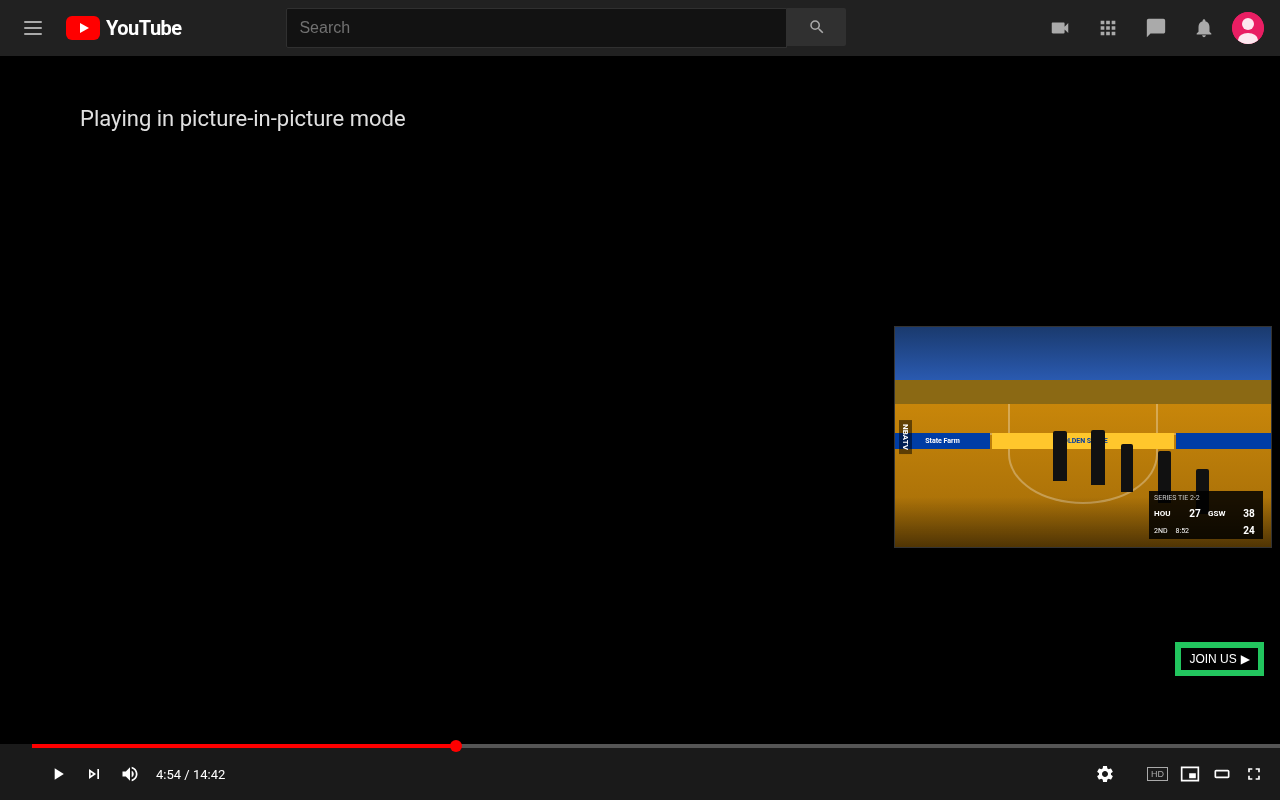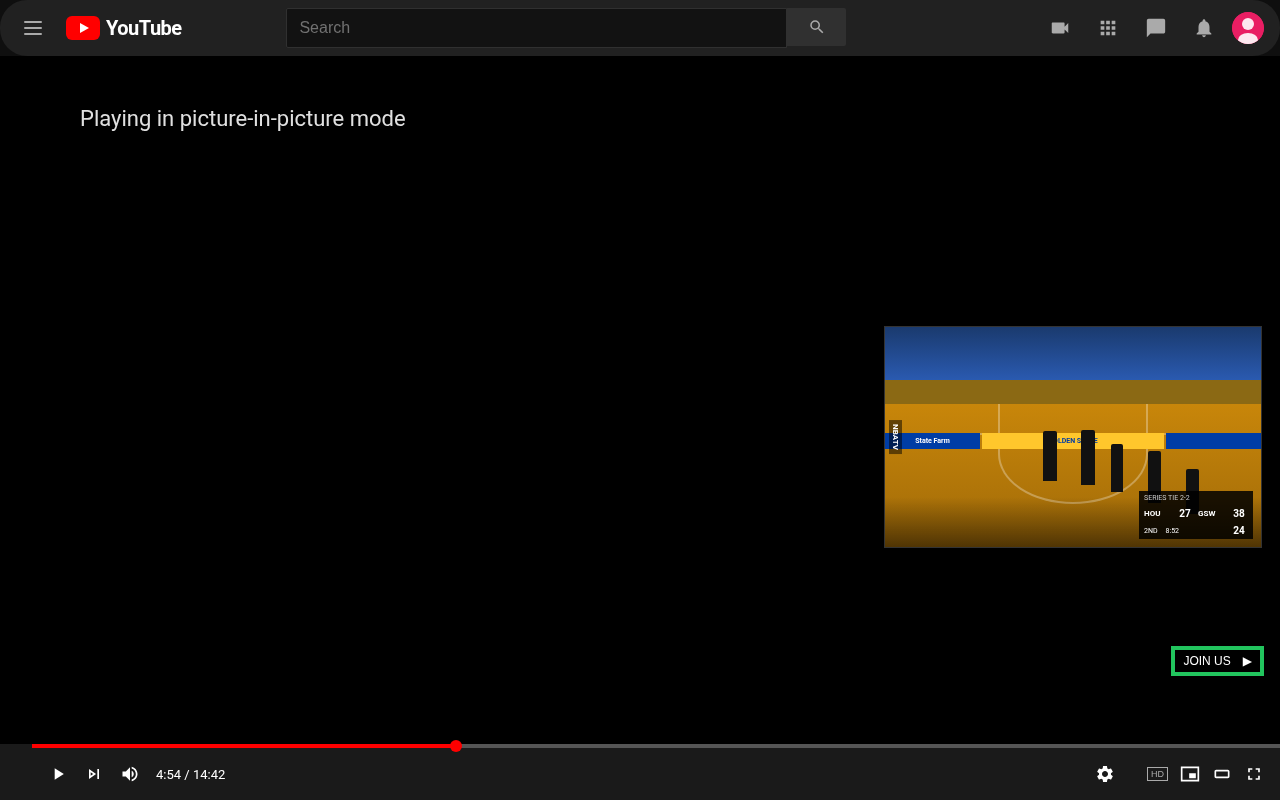--- a/index.html
+++ b/index.html
@@ -15,21 +15,20 @@
     
     #header {
       background: #212121;
       height: 56px;
       display: flex;
       align-items: center;
       padding: 0 16px;
       gap: 16px;
       position: relative;
       z-index: 10;
-      border-radius: 27px;
     }
     #menu-icon-btn {
       cursor: pointer;
       padding: 8px;
       border-radius: 50%;
       background: transparent;
       border: none;
       color: #aaa;
       display: flex;
       align-items: center;
@@ -145,21 +144,21 @@
       top: 50px;
       left: 80px;
       font-size: 22px;
       color: #e0e0e0;
       font-weight: 400;
     }
 
     
     #pip-window {
       position: absolute;
-      right: 18px;
+      right: 8px;
       top: 270px;
       width: 378px;
       height: 222px;
       background: #1a1a1a;
       border: 1px solid #333;
       overflow: hidden;
     }
 
     
     #pip-content {
@@ -218,28 +217,28 @@
       height: 50px;
       background: linear-gradient(180deg, transparent 0%, rgba(0,0,0,0.5) 100%);
     }
 
     
     #join-us-btn {
       position: absolute;
       bottom: 68px;
       right: 16px;
       background: transparent;
-      border: 4px solid #22c55e;
+      border: 6px solid #22c55e;
       color: #fff;
       font-size: 12px;
       padding: 4px 8px;
       cursor: pointer;
       display: flex;
       align-items: center;
-      gap: 12px;
+      gap: 4px;
     }
 
     
     #controls-area {
       background: #1a1a1a;
       height: 56px;
       display: flex;
       flex-direction: column;
       padding-left: 32px;
     }

